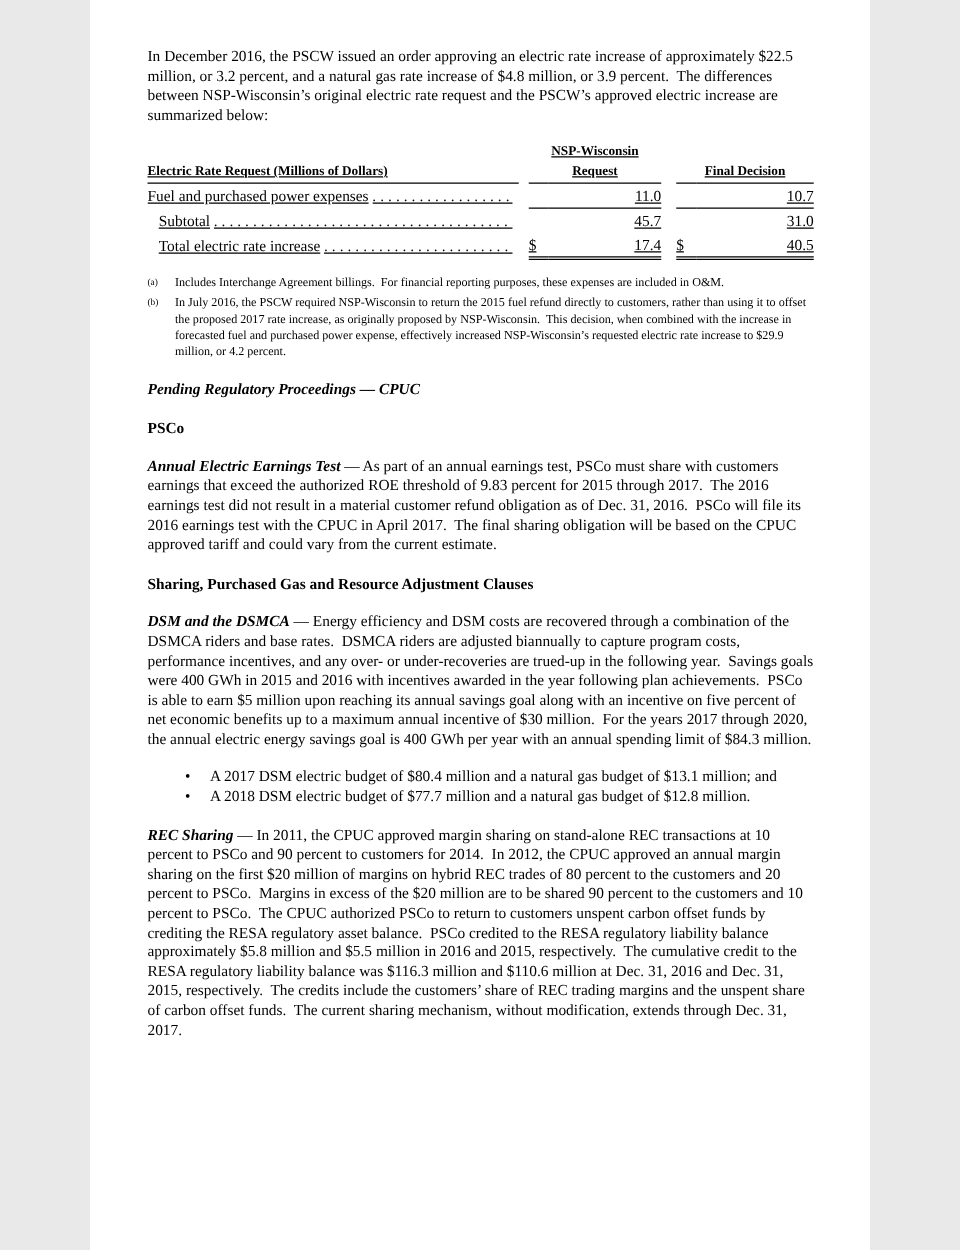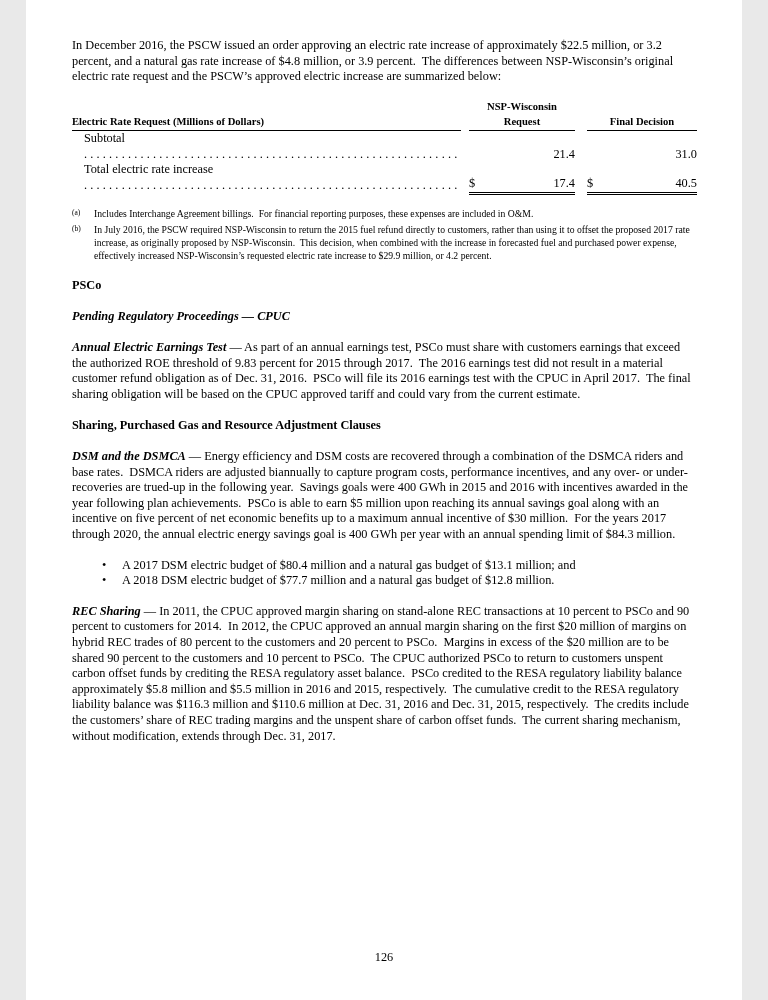--- a/index.html
+++ b/index.html
@@ -1,45 +1,45 @@
 <!DOCTYPE html>
 <html><head>
 <meta charset="utf-8">
 <style>
   html,body { margin:0; padding:0; background:#e9e9e9; }
   .page {
-    width:716px; height:1000px; margin:0 auto; position:relative;
+    width:624px; height:1000px; margin:0 auto; position:relative;
     background:#ffffff; box-sizing:border-box;
     padding:38px 45px 0 46px; overflow:hidden;
     font-family:"Liberation Serif","DejaVu Serif",serif;
     font-size:12.3px; line-height:15.6px; color:#000;
   }
   .para { margin:15px 0 0 0; white-space:pre-wrap; }
   .para.first { margin-top:0; }
   .lead { font-weight:bold; font-style:italic; }
   .heading { margin:16px 0 0 0; font-weight:bold; }
   .heading.italic { font-style:italic; }
 
   
   table.rate { border-collapse:collapse; table-layout:fixed; width:100%; margin-top:14px; }
-  table.rate td, table.rate th { padding:0; vertical-align:bottom; }
+  table.rate td, table.rate th { padding:0; vertical-align:bottom;text-decoration:underline; }
   col.c-lbl { width:auto; }
   col.c-g1 { width:8px; }
   col.c-d  { width:16px; }
   col.c-v1 { width:90px; }
   col.c-g2 { width:12px; }
   col.c-v2 { width:94px; }
   th.h-lbl { text-align:left; font-size:10.6px; font-weight:bold; border-bottom:1.4px solid #000; padding-bottom:3px; }
   th.h-grp { text-align:center; font-size:10.6px; font-weight:bold; border-bottom:1.4px solid #000; padding-bottom:3px; }
   th.h-gap { border:none; }
   tr.row td { height:19px; }
   td.lbl { overflow:hidden; }
   .lbl-flex { display:flex; align-items:baseline; }
   .lbl-flex .t { white-space:nowrap; }
-  td.lbl.ind .lbl-flex { padding-left:9px;flex-direction:column; }
+  td.lbl.ind .lbl-flex { padding-left:9px; }
   .supmark { font-size:8px; vertical-align:4px; margin:0 2px 0 3px; }
   .supmark:empty { margin:0; }
   .dots { flex:1 1 auto; min-width:0; overflow:hidden; white-space:nowrap; margin:0 5px 0 3px; }
   .dots::after {
     content:"..........................................................................................................................................................................................";
     letter-spacing:3.2px;
   }
   td.d { text-align:left; padding-left:2px; }
   td.v { text-align:right; padding-right:3px; }
   tr.b1 td.num { border-bottom:1.2px solid #000; }
@@ -79,31 +79,46 @@
     <thead>
       <tr>
         <th class="h-lbl">Electric Rate Request (Millions of Dollars)</th>
         <th class="h-gap"></th>
         <th class="h-grp" colspan="2">NSP-Wisconsin Request</th>
         <th class="h-gap"></th>
         <th class="h-grp" colspan="2">Final Decision</th>
       </tr>
     </thead>
     <tbody>
+      <tr class="row b1">
+        <td class="lbl">
+            <span class="lbl-flex">
+              <span class="t">Fuel and purchased power expenses</span>
+              <span class="supmark"></span>
+              <span class="dots"></span>
+            </span>
+          </td>
+        <td></td>
+        <td class="d num"></td>
+        <td class="v num">11.0</td>
+        <td></td>
+        <td class="d num"></td>
+        <td class="v num">10.7</td>
+      </tr>
       <tr class="row">
         <td class="lbl ind">
             <span class="lbl-flex">
               <span class="t">Subtotal</span>
               <span class="supmark"></span>
               <span class="dots"></span>
             </span>
           </td>
         <td></td>
         <td class="d num"></td>
-        <td class="v num">21.4</td>
+        <td class="v num">45.7</td>
         <td></td>
         <td class="d num"></td>
         <td class="v num">31.0</td>
       </tr>
       <tr class="row total">
         <td class="lbl ind">
             <span class="lbl-flex">
               <span class="t">Total electric rate increase</span>
               <span class="supmark"></span>
               <span class="dots"></span>
@@ -123,23 +138,23 @@
     <div class="footnote">
       <span class="fn-marker">(a)</span>
       <div class="fn-text">Includes Interchange Agreement billings.  For financial reporting purposes, these expenses are included in O&amp;M.</div>
     </div>
     <div class="footnote">
       <span class="fn-marker">(b)</span>
       <div class="fn-text">In July 2016, the PSCW required NSP-Wisconsin to return the 2015 fuel refund directly to customers, rather than using it to offset the proposed 2017 rate increase, as originally proposed by NSP-Wisconsin.  This decision, when combined with the increase in forecasted fuel and purchased power expense, effectively increased NSP-Wisconsin’s requested electric rate increase to $29.9 million, or 4.2 percent.</div>
     </div>
   </div>
 
+  <p class="heading italic">Pending Regulatory Proceedings — CPUC</p>
+
   <p class="heading">PSCo</p>
-
-  <p class="heading italic">Pending Regulatory Proceedings — CPUC</p>
 
   <p class="para"><span class="lead">Annual Electric Earnings Test</span><span> — As part of an annual earnings test, PSCo must share with customers earnings that exceed the authorized ROE threshold of 9.83 percent for 2015 through 2017.  The 2016 earnings test did not result in a material customer refund obligation as of Dec. 31, 2016.  PSCo will file its 2016 earnings test with the CPUC in April 2017.  The final sharing obligation will be based on the CPUC approved tariff and could vary from the current estimate.</span></p>
 
   <p class="heading">Sharing, Purchased Gas and Resource Adjustment Clauses</p>
 
   <p class="para"><span class="lead">DSM and the DSMCA</span><span> — Energy efficiency and DSM costs are recovered through a combination of the DSMCA riders and base rates.  DSMCA riders are adjusted biannually to capture program costs, performance incentives, and any over- or under-recoveries are trued-up in the following year.  Savings goals were 400 GWh in 2015 and 2016 with incentives awarded in the year following plan achievements.  PSCo is able to earn $5 million upon reaching its annual savings goal along with an incentive on five percent of net economic benefits up to a maximum annual incentive of $30 million.  For the years 2017 through 2020, the annual electric energy savings goal is 400 GWh per year with an annual spending limit of $84.3 million.</span></p>
 
 
   <div class="bullets">
     <div class="bullet-row">
@@ -147,15 +162,14 @@
       <span class="bullet-text">A 2017 DSM electric budget of $80.4 million and a natural gas budget of $13.1 million; and</span>
     </div>
     <div class="bullet-row">
       <span class="bullet-glyph">•</span>
       <span class="bullet-text">A 2018 DSM electric budget of $77.7 million and a natural gas budget of $12.8 million.</span>
     </div>
   </div>
 
   <p class="para"><span class="lead">REC Sharing</span><span> — In 2011, the CPUC approved margin sharing on stand-alone REC transactions at 10 percent to PSCo and 90 percent to customers for 2014.  In 2012, the CPUC approved an annual margin sharing on the first $20 million of margins on hybrid REC trades of 80 percent to the customers and 20 percent to PSCo.  Margins in excess of the $20 million are to be shared 90 percent to the customers and 10 percent to PSCo.  The CPUC authorized PSCo to return to customers unspent carbon offset funds by crediting the RESA regulatory asset balance.  PSCo credited to the RESA regulatory liability balance approximately $5.8 million and $5.5 million in 2016 and 2015, respectively.  The cumulative credit to the RESA regulatory liability balance was $116.3 million and $110.6 million at Dec. 31, 2016 and Dec. 31, 2015, respectively.  The credits include the customers’ share of REC trading margins and the unspent share of carbon offset funds.  The current sharing mechanism, without modification, extends through Dec. 31, 2017.</span></p>
 
-  <div class="page-number">126</div>
 
 </div>
 
 </body></html>

